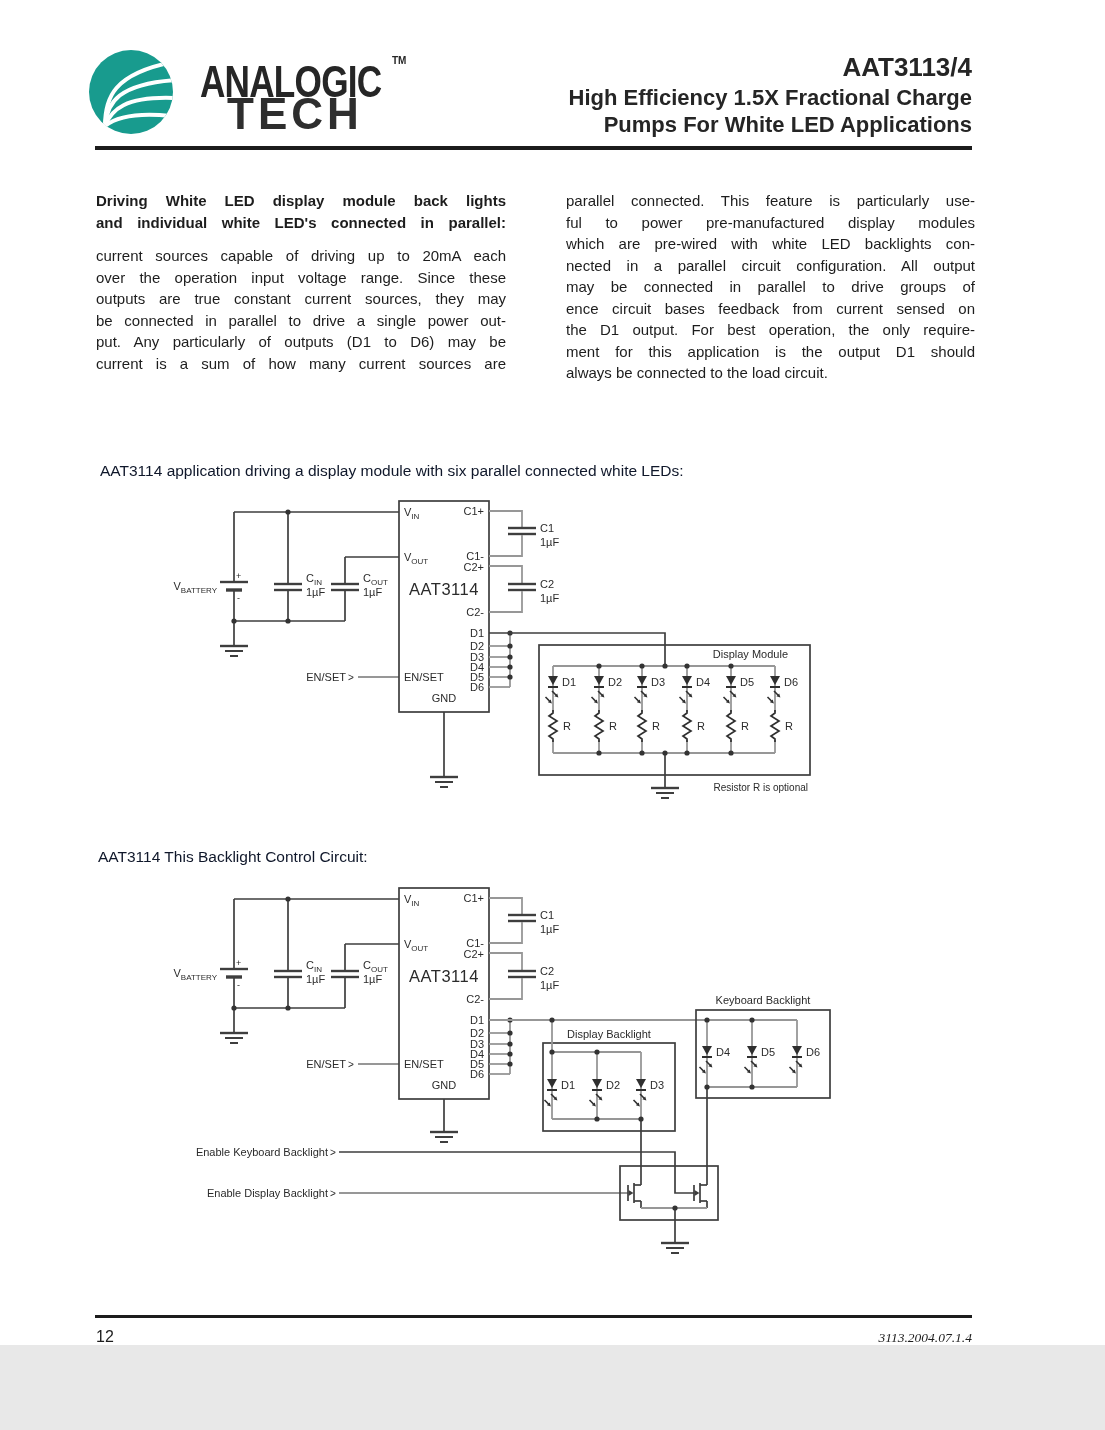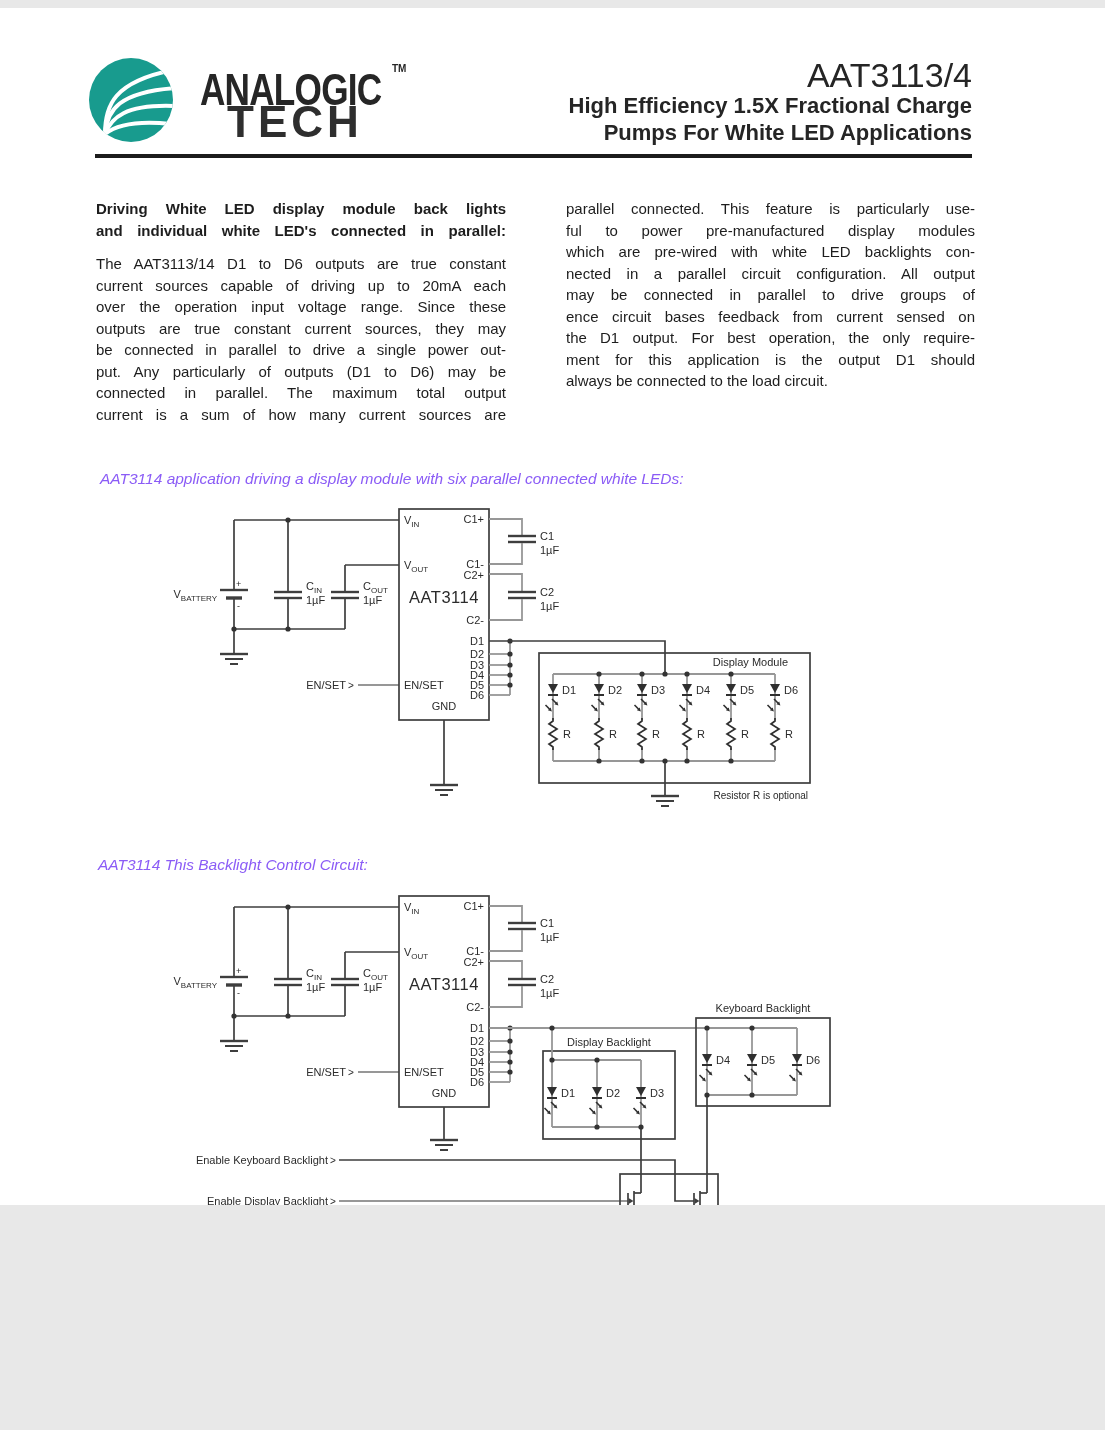--- a/index.html
+++ b/index.html
@@ -1,34 +1,34 @@
 <!DOCTYPE html>
 <html><head>
 <meta charset="utf-8">
 <style>
   html,body{margin:0;padding:0;background:#e8e8e8;}
-  .page{position:relative;width:1105px;height:1197px;background:#ffffff;margin:8px auto;
+  .page{position:relative;width:1105px;height:1345px;background:#ffffff;margin:0 auto;
         font-family:"Liberation Sans",sans-serif;color:#1d1d1d;overflow:hidden;}
   .abs{position:absolute;}
   
   .brand1{left:200px;top:57px;font-size:44px;font-weight:700;color:#262626;letter-spacing:-1px;
           transform:scaleX(.80);transform-origin:left top;white-space:nowrap;}
   .brandtm{left:392px;top:55px;font-size:10px;font-weight:700;color:#262626;}
   .brand2{left:200px;top:89px;width:190px;text-align:center;font-size:44px;font-weight:700;
           color:#2e2e2e;letter-spacing:4px;margin-right:-4px;white-space:nowrap;}
   .titleblock{right:133px;top:50px;text-align:right;color:#252525;}
-  .part{font-size:34px;font-weight:400;line-height:34px;}
+  .part{font-size:26px;font-weight:700;line-height:34px;}
   .tline{font-size:22px;font-weight:700;line-height:27px;}
   .rule{background:#1c1c1c;}
   
   .col{width:410px;}
   .bl{font-size:15px;line-height:21.5px;text-align:justify;text-align-last:justify;white-space:normal;}
   .bl.last{text-align-last:left;}
   .bl.bold{font-weight:700;}
-  .caption{font-size:15.5px;color:#8b5cf6;white-space:nowrap;font-style:italic;}
+  .caption{font-size:15.5px;color:#0f172a;white-space:nowrap;}
   
   .pagenum{font-size:16px;color:#1d1d1d;}
   .docnum{font-family:"Liberation Serif",serif;font-style:italic;font-size:13.5px;color:#1d1d1d;
           width:375px;text-align:right;}
   
   svg text{font-family:"Liberation Sans",sans-serif;fill:#2b2b2b;}
   .t11{font-size:11px;} .t10{font-size:10px;} .t8{font-size:8px;} .t9{font-size:9px;}
   .t16{font-size:16.5px;letter-spacing:.5px;}
   .wd{stroke:#3e3e3e;stroke-width:1.7;fill:none;}
   .wg{stroke:#979797;stroke-width:1.8;fill:none;}
@@ -64,27 +64,25 @@
     <div class="tline">High Efficiency 1.5X Fractional Charge</div>
     <div class="tline">Pumps For White LED Applications</div>
   </div>
   <div class="abs rule" style="left:95px;top:146px;width:877px;height:4px"></div>
 
   <div class="abs col" style="left:96px;top:190px;">
     <div class="bl bold">Driving White LED display module back lights</div>
     <div class="bl bold">and individual white LED's connected in parallel:</div>
   </div>
   <div class="abs col" style="left:96px;top:245px;">
-    <div class="bl">The AAT3113/14 D1 to D6 outputs are true constant</div>
     <div class="bl">current sources capable of driving up to 20mA each</div>
     <div class="bl">over the operation input voltage range.  Since these</div>
     <div class="bl">outputs are true constant current sources, they may</div>
     <div class="bl">be connected in parallel to drive a single power out-</div>
     <div class="bl">put.  Any particularly of outputs (D1 to D6) may be</div>
-    <div class="bl">connected in parallel.  The maximum total output</div>
     <div class="bl">current is a sum of how many current sources are</div>
   </div>
   <div class="abs col" style="left:566px;top:190px;width:409px;">
     <div class="bl">parallel connected.   This feature is particularly use-</div>
     <div class="bl">ful to power pre-manufactured display modules</div>
     <div class="bl">which are pre-wired with white LED backlights con-</div>
     <div class="bl">nected in a parallel circuit configuration.  All output</div>
     <div class="bl">may be connected in parallel to drive groups of</div>
     <div class="bl">ence circuit bases feedback from current sensed on</div>
     <div class="bl">the D1 output. For best operation, the only require-</div>

